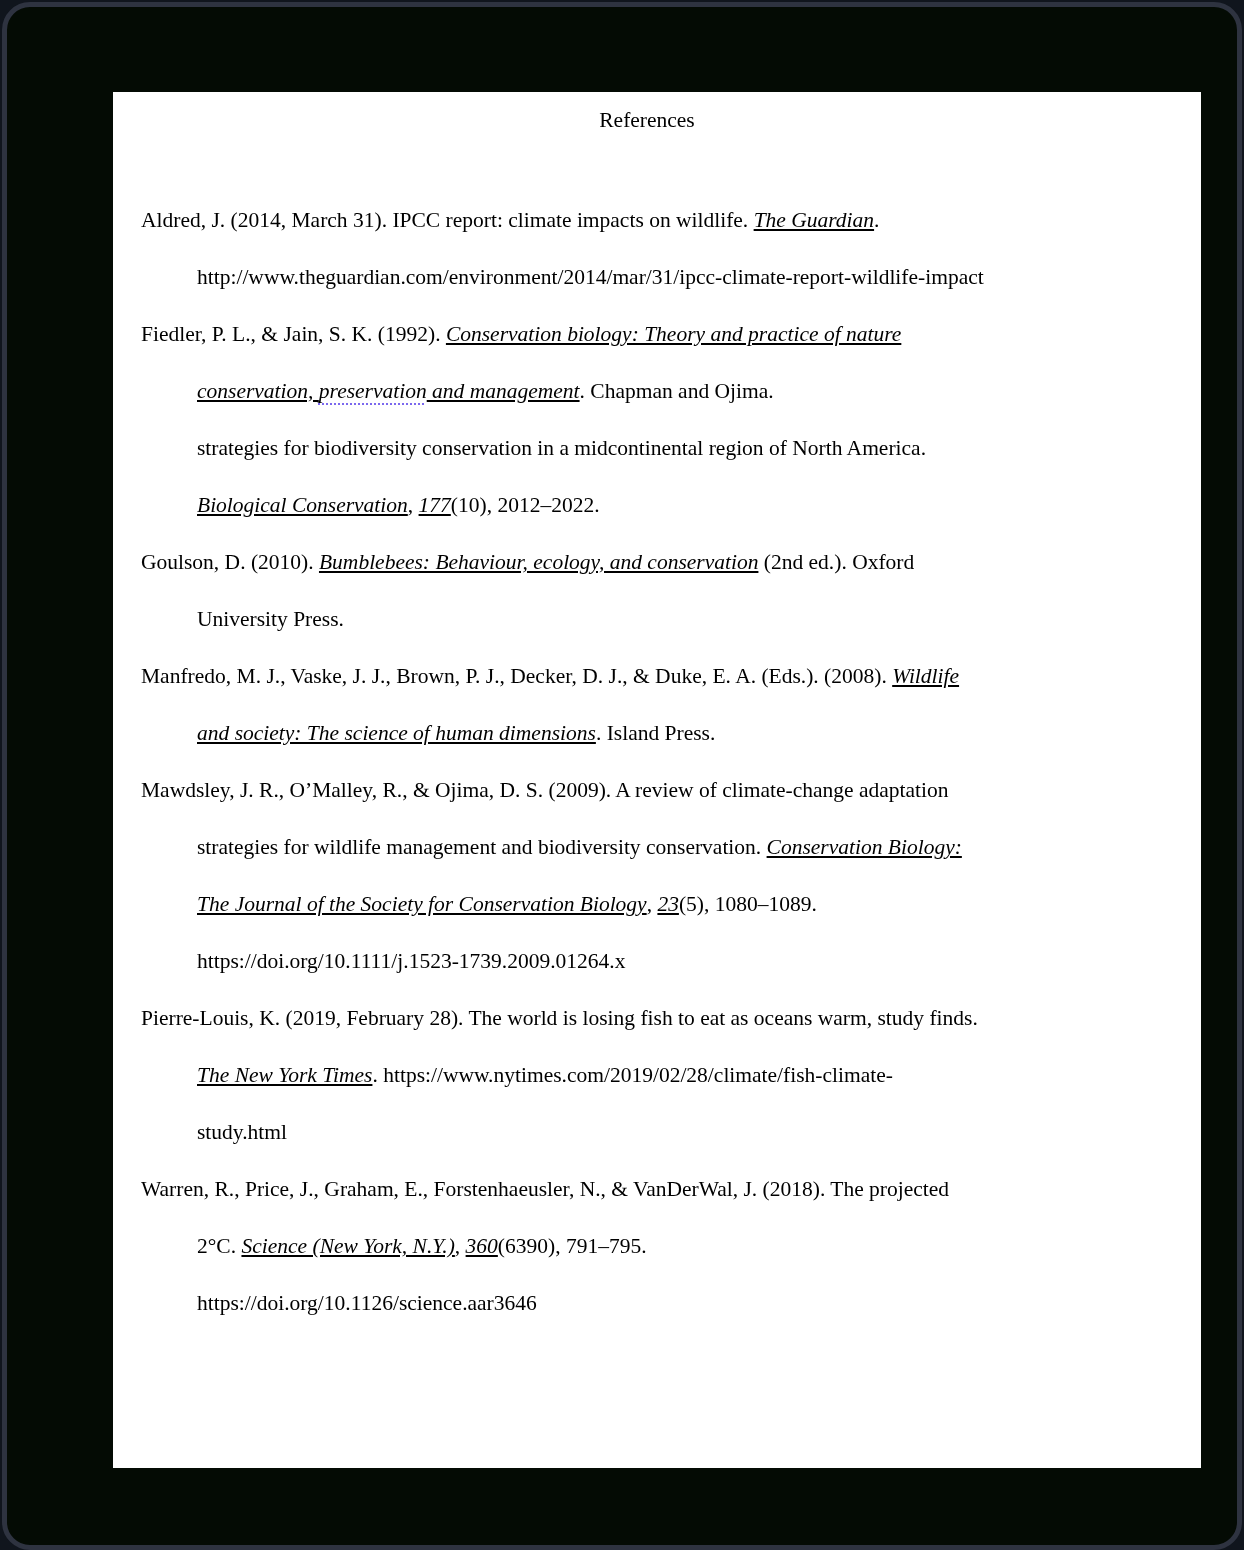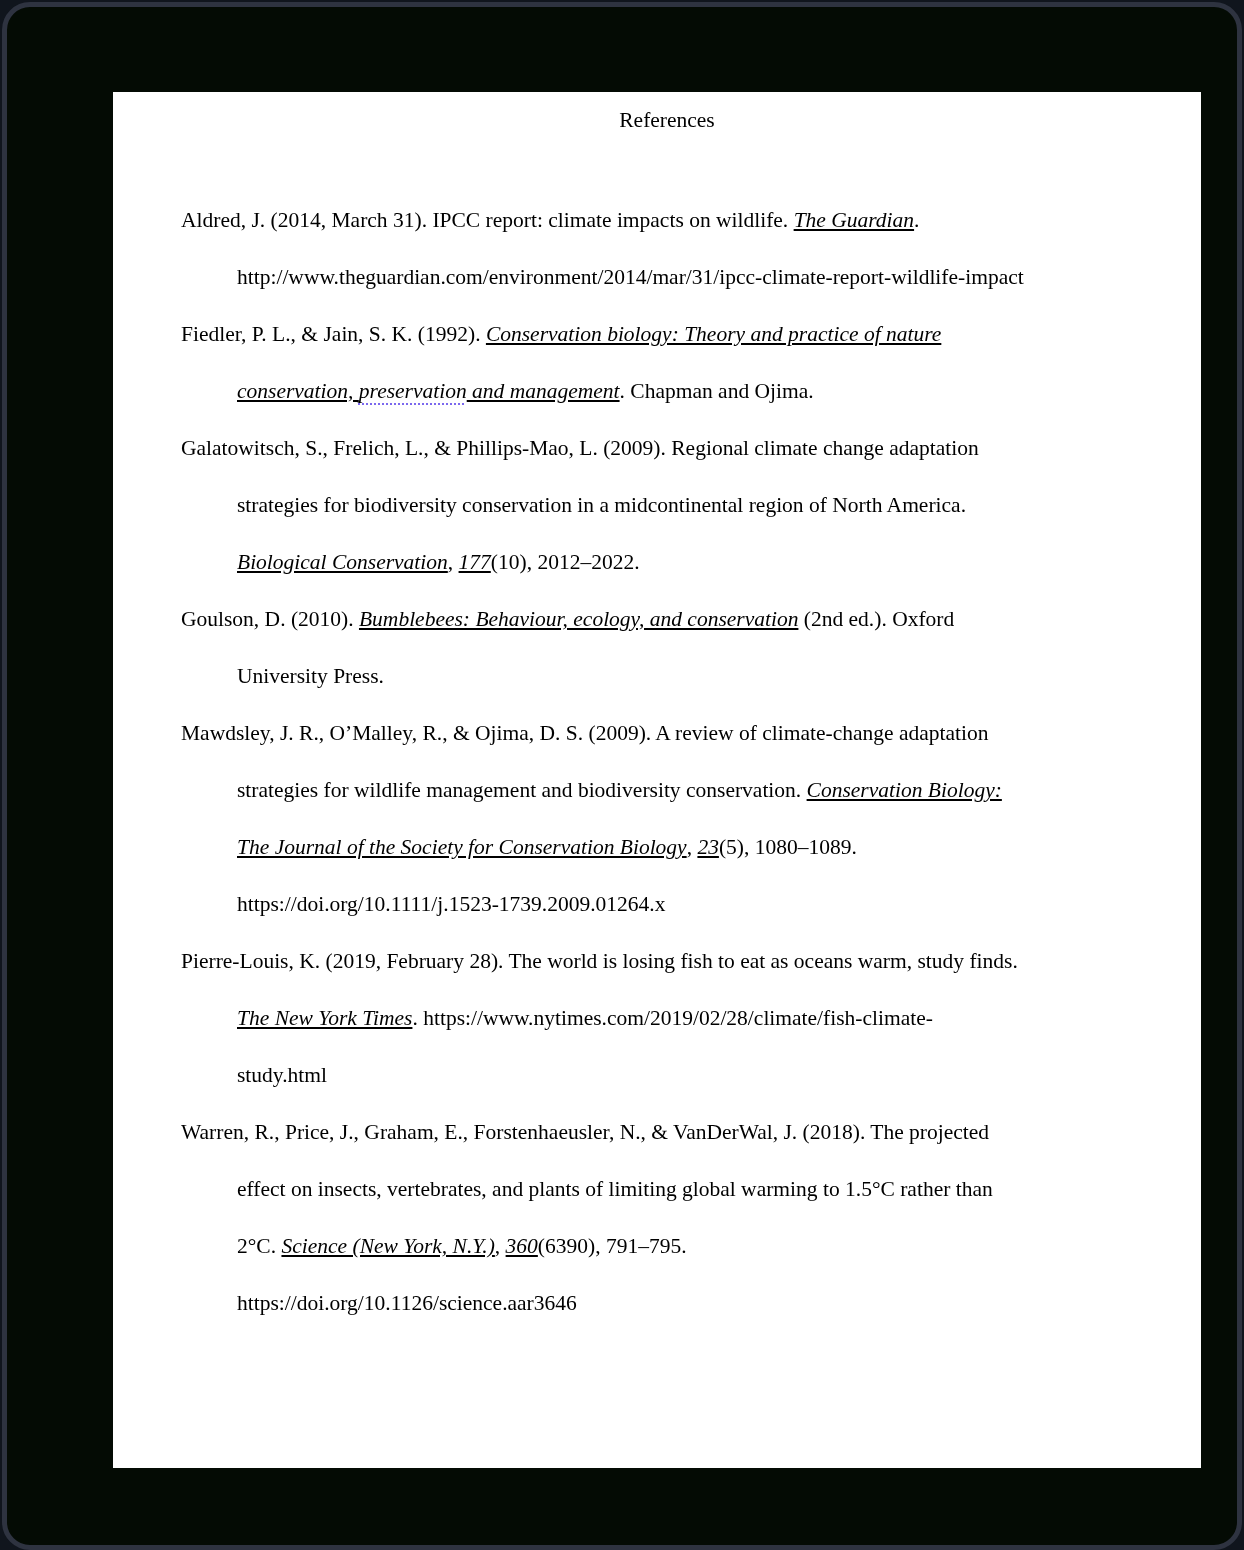--- a/index.html
+++ b/index.html
@@ -21,21 +21,21 @@
   }
   .page {
     position: absolute;
     left: 106px;
     top: 85px;
     width: 1088px;
     height: 1376px;
     background: #ffffff;
     overflow: hidden;
     box-sizing: border-box;
-    padding: 8px 20px 0 68px;
+    padding: 8px 20px 0 28px;
     color: #000000;
     font-size: 21.5px;
   }
   .doc-title {
     text-align: center;
     line-height: 40px;
     
     margin-left: -28px;
   }
   .refs {
@@ -67,40 +67,42 @@
     <div class="refs">
         <div class="entry">
           <div class="line"><span>Aldred, J. (2014, March 31). IPCC report: climate impacts on wildlife. </span><span class="it">The Guardian</span><span>.</span></div>
           <div class="line cont"><span>http://www.theguardian.com/environment/2014/mar/31/ipcc-climate-report-wildlife-impact</span></div>
         </div>
         <div class="entry">
           <div class="line"><span>Fiedler, P. L., &amp; Jain, S. K. (1992). </span><span class="it">Conservation biology: Theory and practice of nature</span></div>
           <div class="line cont"><span class="it">conservation, </span><span class="it gram">preservation</span><span class="it"> and management</span><span>. Chapman and Ojima.</span></div>
         </div>
         <div class="entry">
-          <div class="line"><span>Galatowitsch, S., Frelich, L., &amp; Phillips-Mao, L. (2009). Regional climate change adaptation</span></div>
           <div class="line cont"><span>strategies for biodiversity conservation in a midcontinental region of North America.</span></div>
           <div class="line cont"><span class="it">Biological Conservation</span><span>, </span><span class="it">177</span><span>(10), 2012–2022.</span></div>
         </div>
         <div class="entry">
           <div class="line"><span>Goulson, D. (2010). </span><span class="it">Bumblebees: Behaviour, ecology, and conservation</span><span> (2nd ed.). Oxford</span></div>
           <div class="line cont"><span>University Press.</span></div>
+        </div>
+        <div class="entry">
+          <div class="line"><span>Manfredo, M. J., Vaske, J. J., Brown, P. J., Decker, D. J., &amp; Duke, E. A. (Eds.). (2008). </span><span class="it">Wildlife</span></div>
+          <div class="line cont"><span class="it">and society: The science of human dimensions</span><span>. Island Press.</span></div>
         </div>
         <div class="entry">
           <div class="line"><span>Mawdsley, J. R., O’Malley, R., &amp; Ojima, D. S. (2009). A review of climate-change adaptation</span></div>
           <div class="line cont"><span>strategies for wildlife management and biodiversity conservation. </span><span class="it">Conservation Biology:</span></div>
           <div class="line cont"><span class="it">The Journal of the Society for Conservation Biology</span><span>, </span><span class="it">23</span><span>(5), 1080–1089.</span></div>
           <div class="line cont"><span>https://doi.org/10.1111/j.1523-1739.2009.01264.x</span></div>
         </div>
         <div class="entry">
           <div class="line"><span>Pierre-Louis, K. (2019, February 28). The world is losing fish to eat as oceans warm, study finds.</span></div>
           <div class="line cont"><span class="it">The New York Times</span><span>. https://www.nytimes.com/2019/02/28/climate/fish-climate-</span></div>
           <div class="line cont"><span>study.html</span></div>
         </div>
         <div class="entry">
           <div class="line"><span>Warren, R., Price, J., Graham, E., Forstenhaeusler, N., &amp; VanDerWal, J. (2018). The projected</span></div>
-          <div class="line cont"><span>effect on insects, vertebrates, and plants of limiting global warming to 1.5°C rather than</span></div>
           <div class="line cont"><span>2°C. </span><span class="it">Science (New York, N.Y.)</span><span>, </span><span class="it">360</span><span>(6390), 791–795.</span></div>
           <div class="line cont"><span>https://doi.org/10.1126/science.aar3646</span></div>
         </div>
       </div>
   </div>
 </div>
 
 </body></html>

